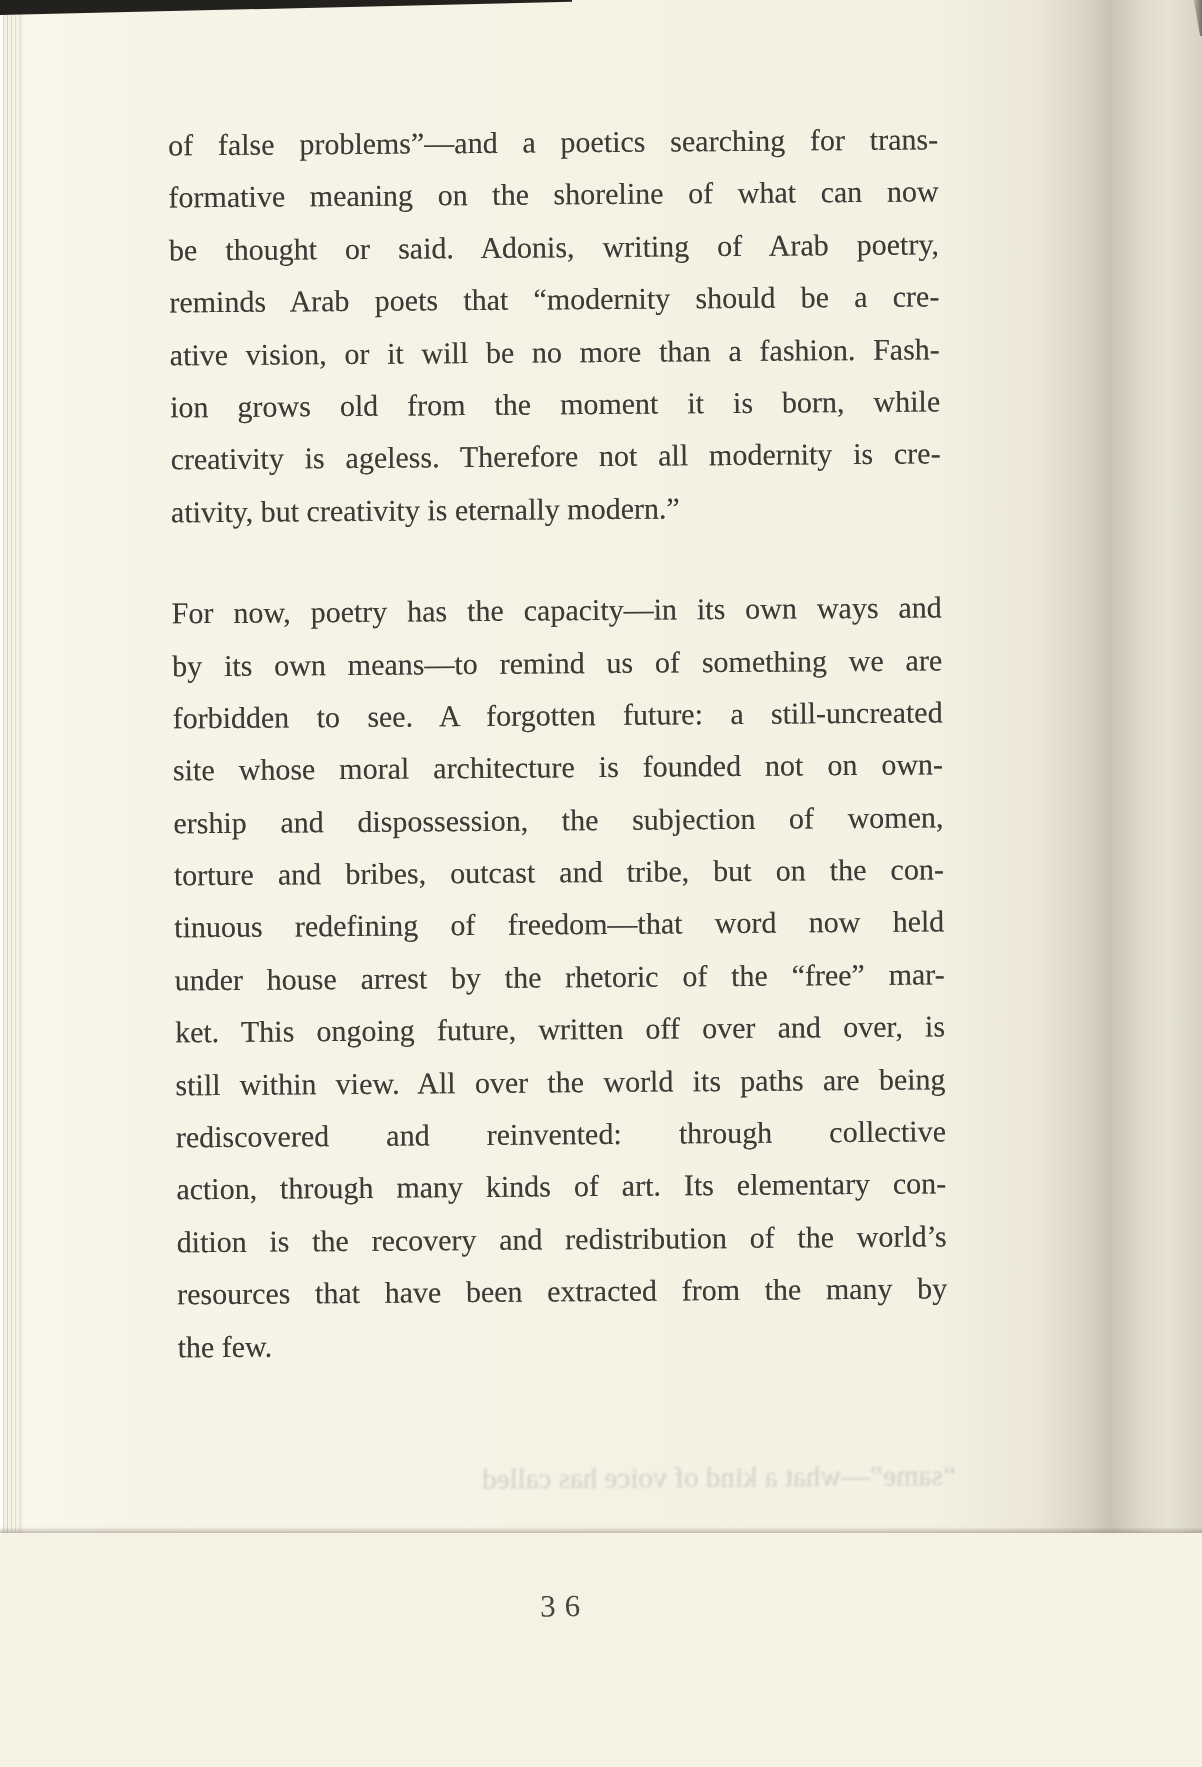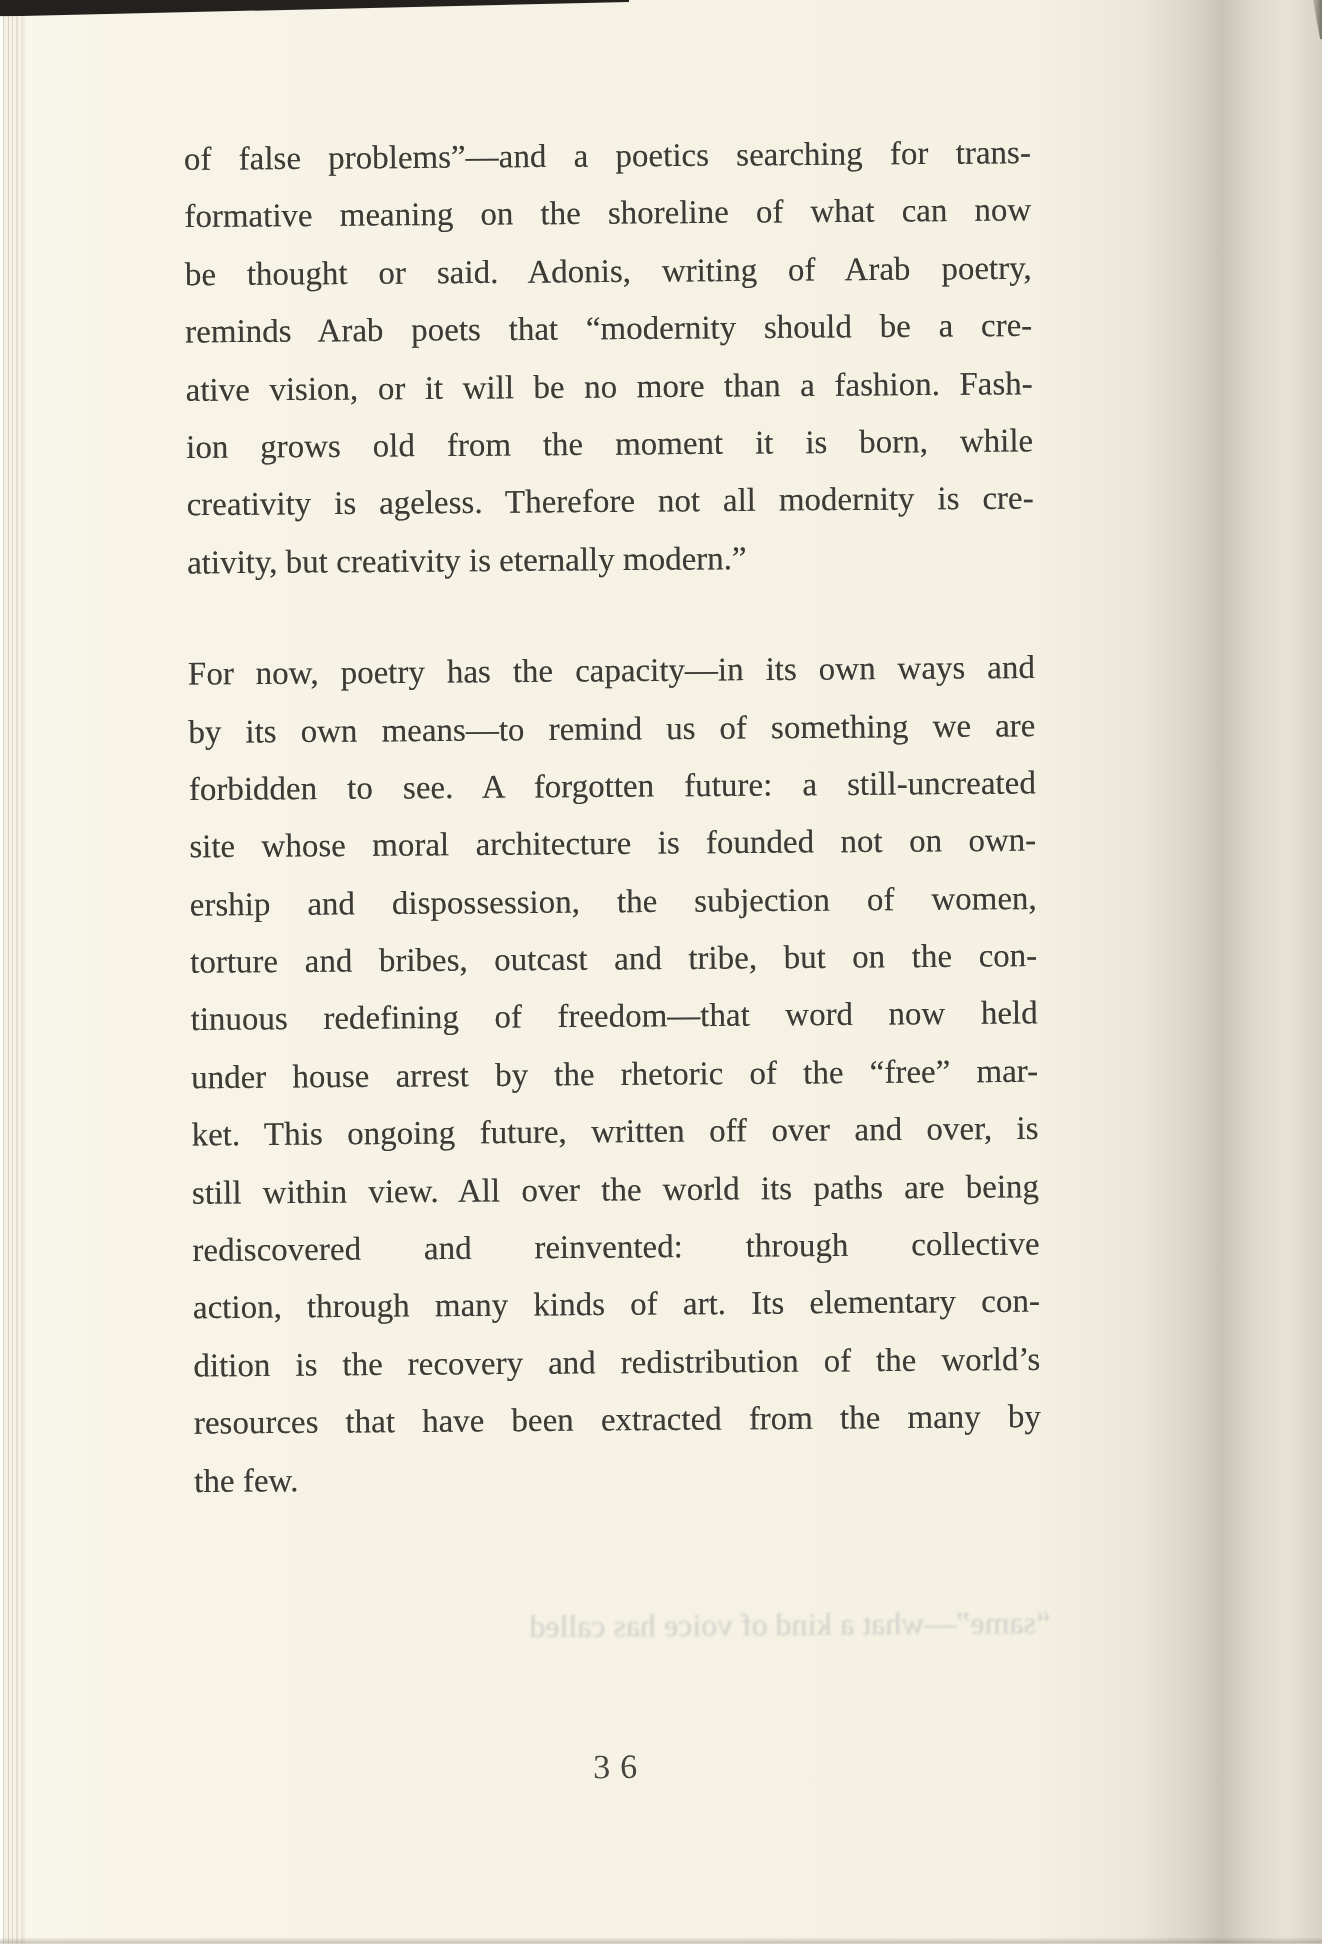--- a/index.html
+++ b/index.html
@@ -6,21 +6,21 @@
     margin: 0;
     padding: 0;
     width: 1202px;
     height: 1767px;
     overflow: hidden;
     background: #f5f1e3;
   }
   .scan {
     position: relative;
     width: 1202px;
-    height: 1767px;
+    height: 1533px;
     background: linear-gradient(to right, #faf7ec 0%, #f7f3e7 10%, #f5f1e3 55%, #f3efe1 100%);
     font-family: "Liberation Serif", "DejaVu Serif", serif;
   }
   
   .spine-edges {
     position: absolute;
     left: 0; top: 0; bottom: 0;
     width: 24px;
     background: linear-gradient(to right,
       #fdfdfa 0px, #fdfdfa 3px,

